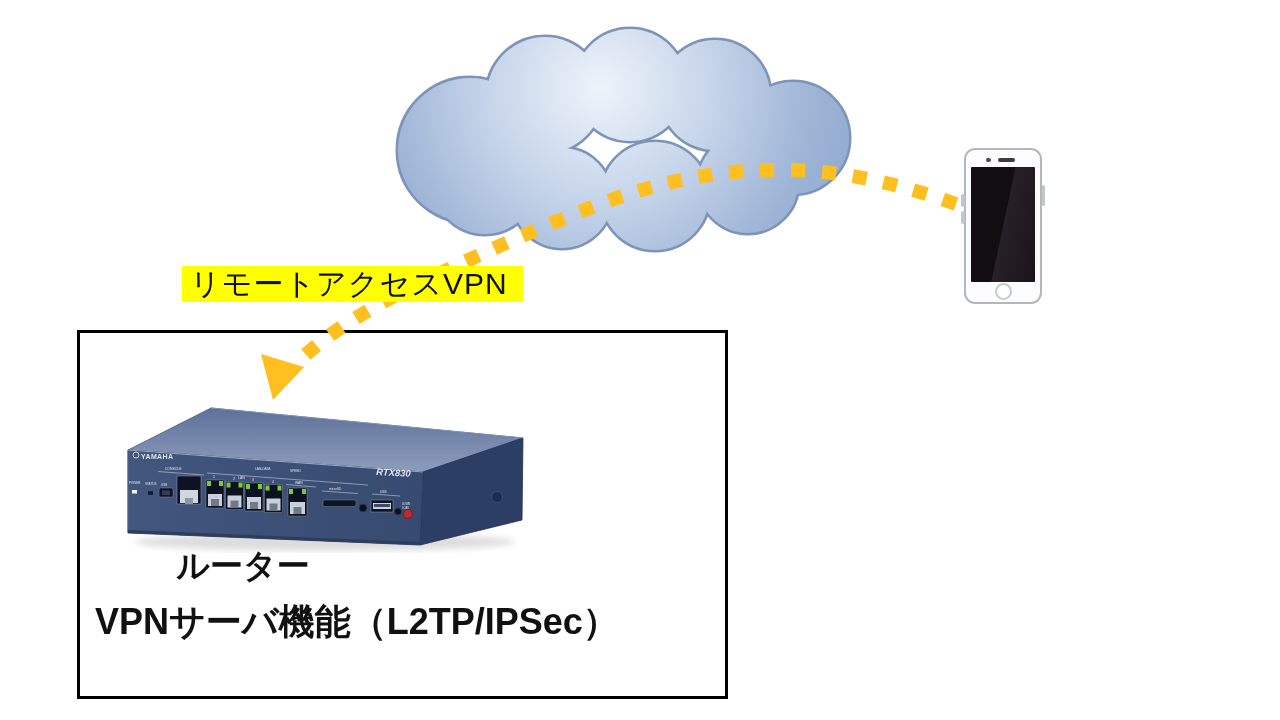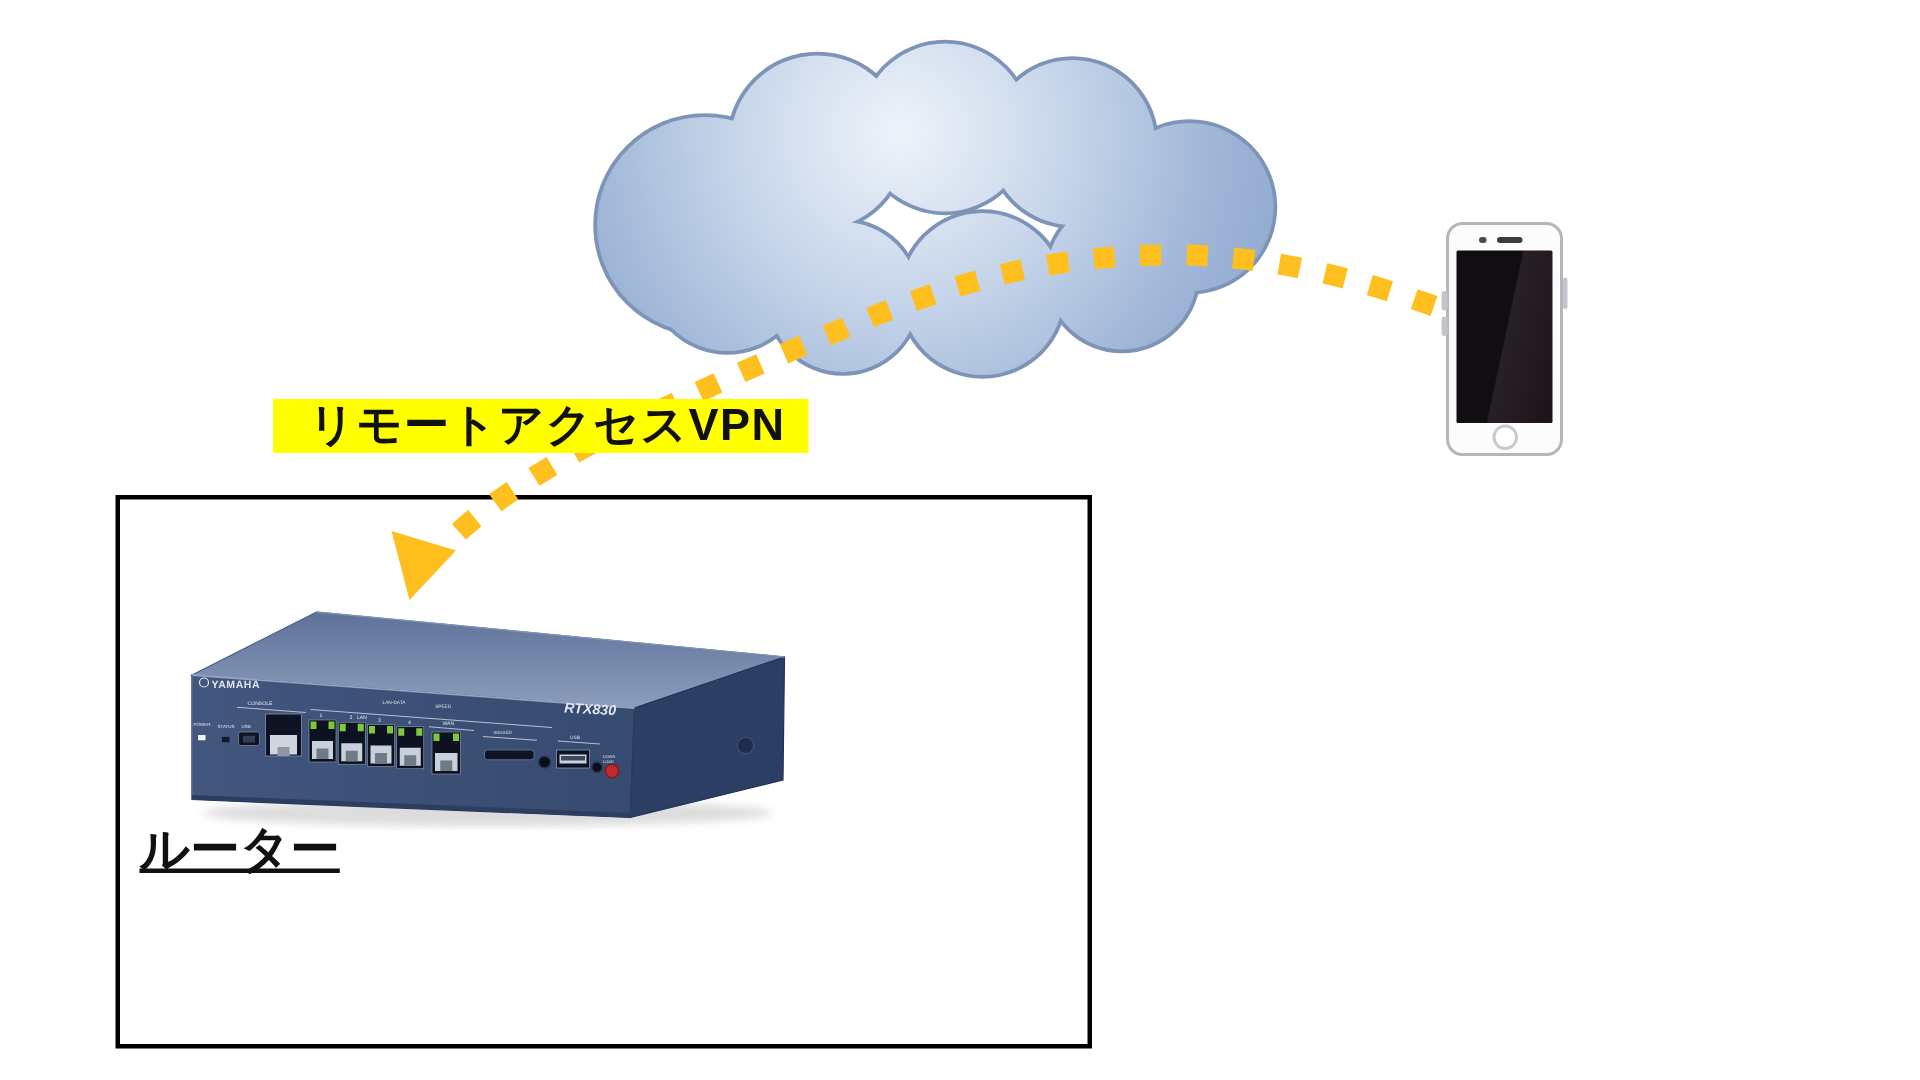--- a/index.html
+++ b/index.html
@@ -13,41 +13,41 @@
   #cloud-svg{left:383px;top:20px;width:478px;height:238px;}
   #cloud-label{
     left:392px;top:116px;width:450px;text-align:center;
     font-size:38px;font-weight:700;letter-spacing:3px;color:#0d0d0d;
   }
 
   
   #vpn-label{
     left:182px;top:266px;width:333px;height:36px;line-height:36px;
     background:var(--label-yellow,#ffff00);
-    color:#111;font-size:30px;font-weight:700;letter-spacing:1px;
-    padding-left:24px;white-space:nowrap;
+    color:#111;font-size:30px;font-weight:400;letter-spacing:1px;
+    padding-left:8px;white-space:nowrap;
   }
 
   
   #arrow-svg{left:0;top:0;width:1280px;height:720px;pointer-events:none;}
 
   
   #router-box{
     left:77px;top:330px;width:651px;height:369px;
     background:#ffffff;border:3px solid #000;box-sizing:border-box;
   }
 
   
   #router-svg{left:110px;top:395px;width:430px;height:165px;}
   #router-svg text{font-family:"Liberation Sans","DejaVu Sans",sans-serif;fill:#dfe5ee;}
 
   
   #caption-device{
-    left:93px;top:544px;width:300px;text-align:left;
-    font-size:33px;font-weight:700;color:#111;white-space:nowrap;text-decoration:underline;
+    left:93px;top:544px;width:300px;text-align:center;
+    font-size:33px;font-weight:700;color:#111;white-space:nowrap;
   }
   #caption-feature{
     left:95px;top:598px;font-size:36px;font-weight:700;color:#111;white-space:nowrap;
   }
 
   
   #phone{
     left:964px;top:148px;width:78px;height:156px;
     background:#fcfcfd;border:2px solid #b3b7bc;border-radius:11px;box-sizing:border-box;
   }
@@ -242,14 +242,15 @@
       <rect x="374" y="504" width="16" height="3" fill="#3c4a66"></rect>
     </g>
     <circle cx="398" cy="511.5" r="3.5" fill="#0a0f1c" stroke="#2c3854" stroke-width="1"></circle>
 
     <text x="402" y="505" font-size="2.6">DOWN</text>
     <text x="402" y="508.5" font-size="2.6">LOAD</text>
     <circle cx="408" cy="514" r="4.5" style="fill:var(--download-red,#BF2A2E)" stroke="#7e1c20" stroke-width="1"></circle>
   </svg>
 
   <div id="caption-device" class="abs">ルーター</div>
+  <div id="caption-feature" class="abs">VPNサーバ機能（L2TP/IPSec）</div>
 
 </div>
 
 </body></html>

